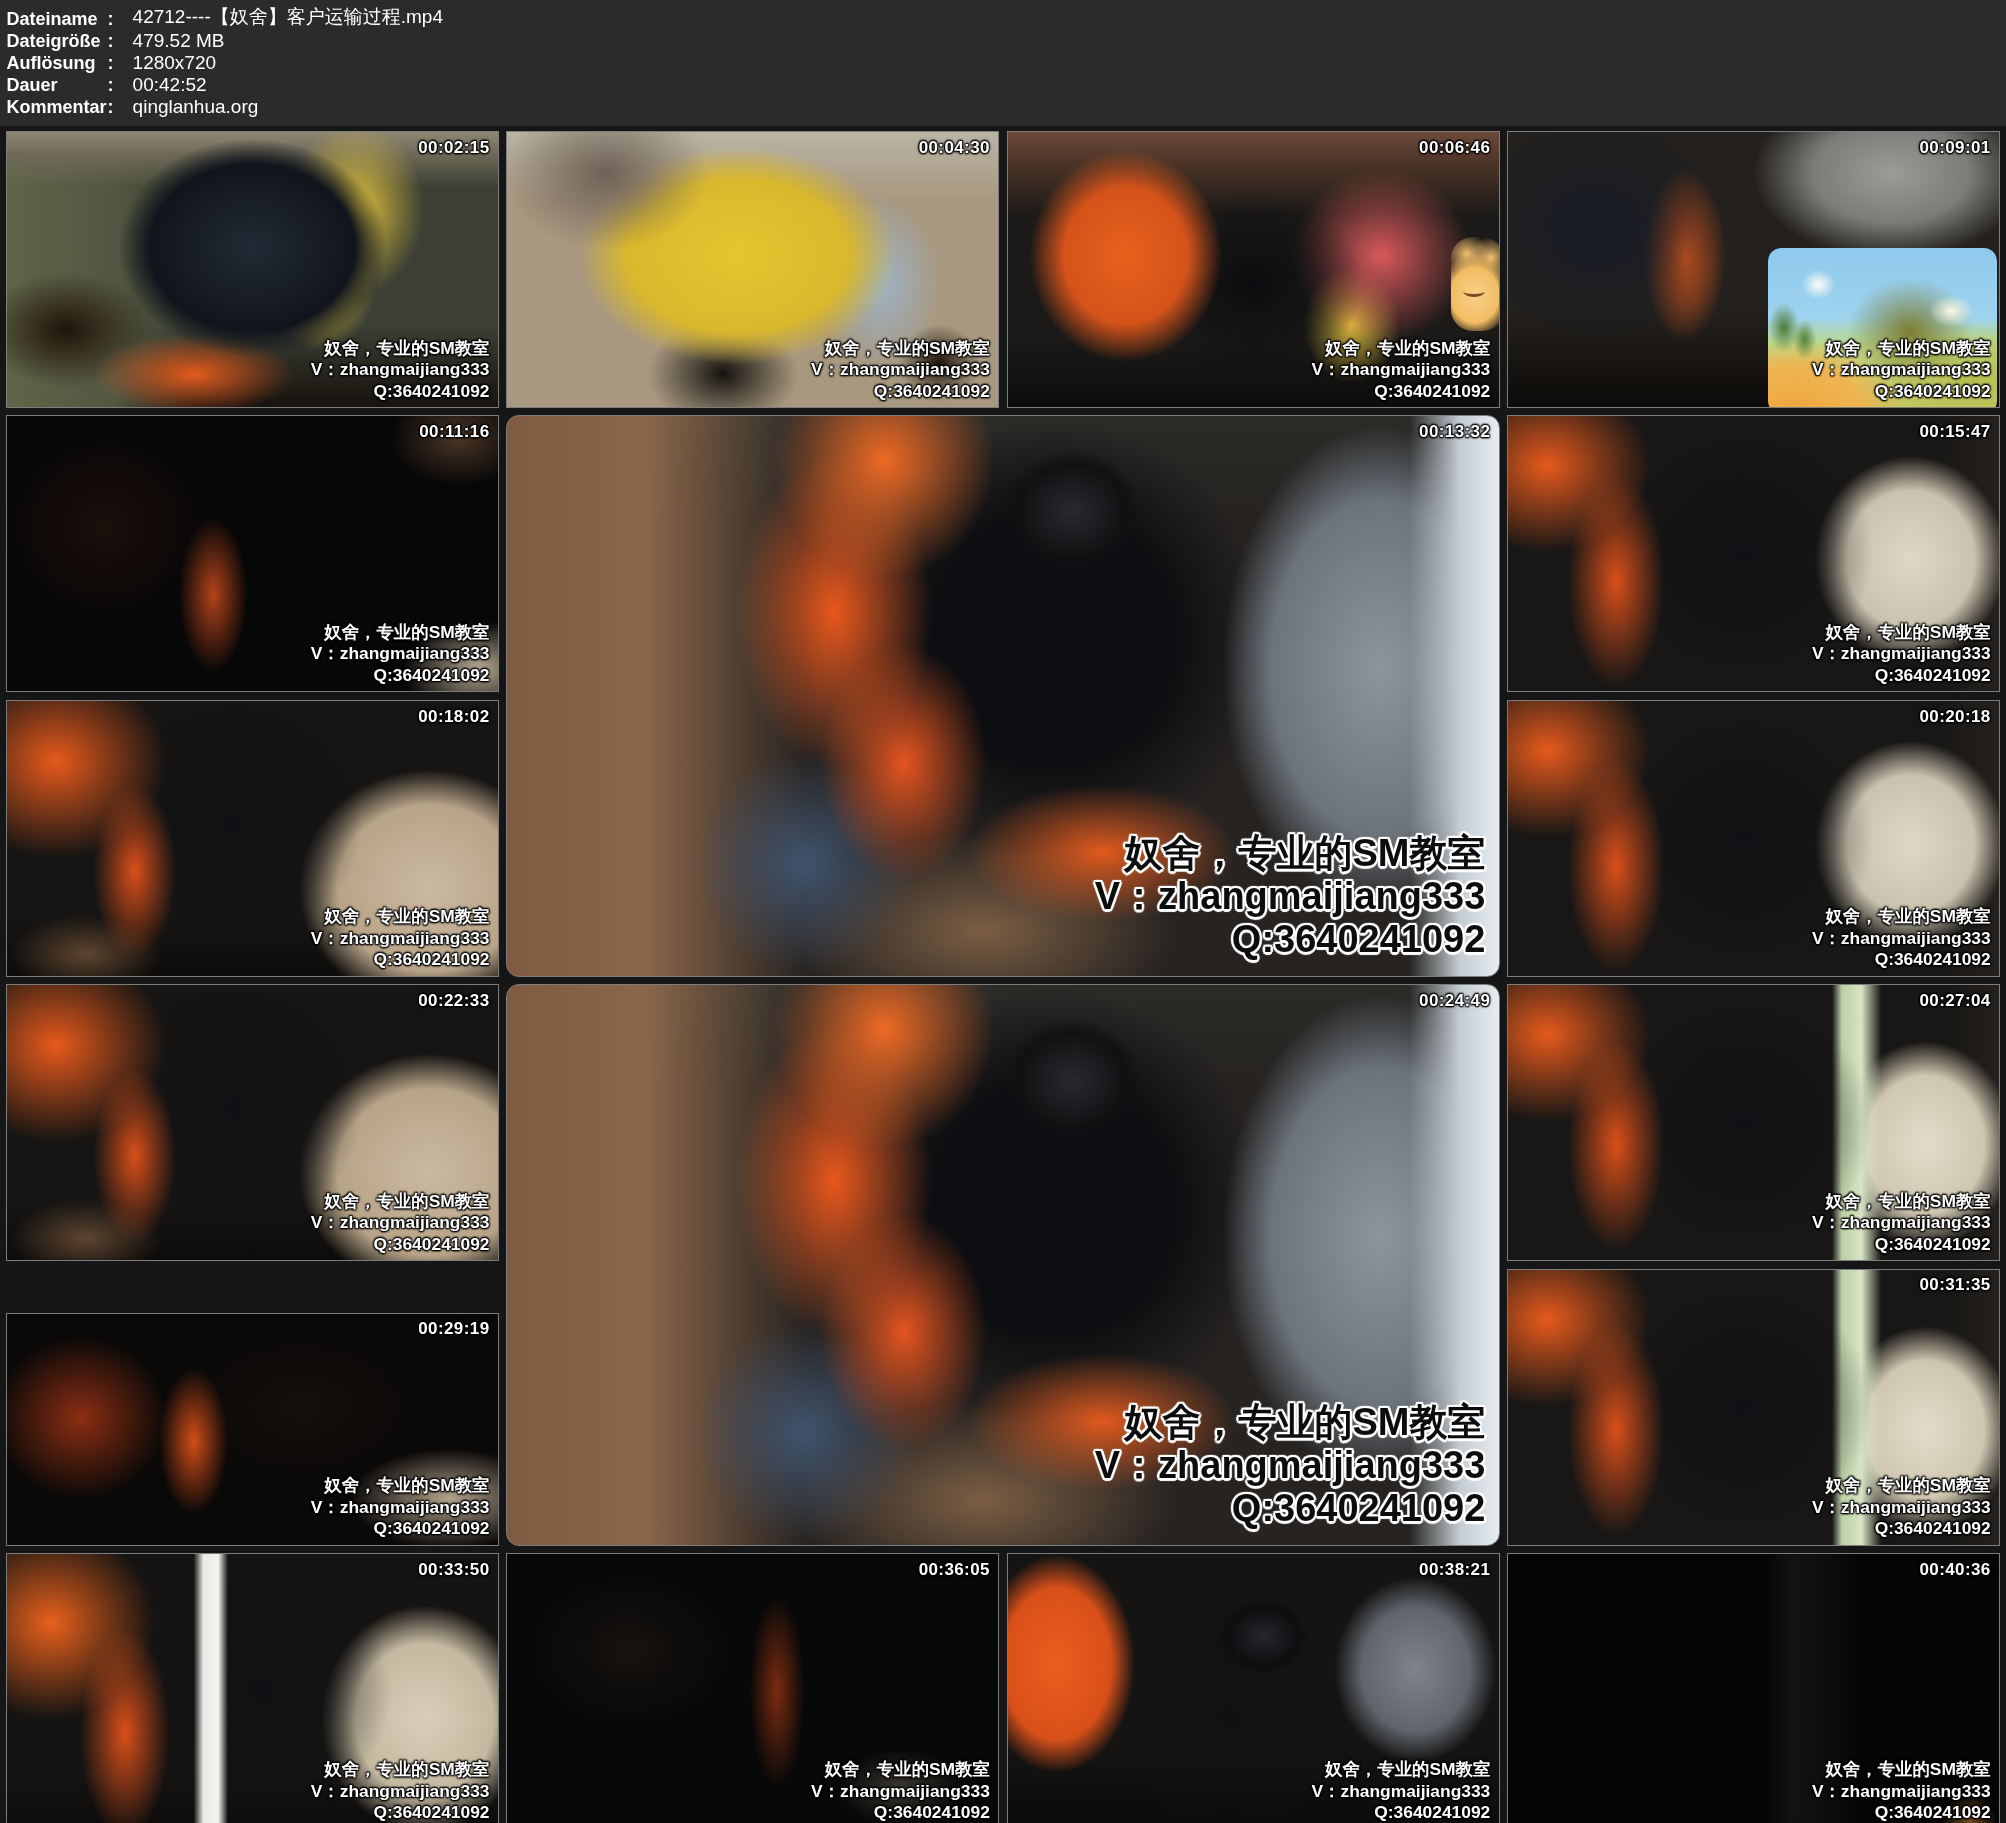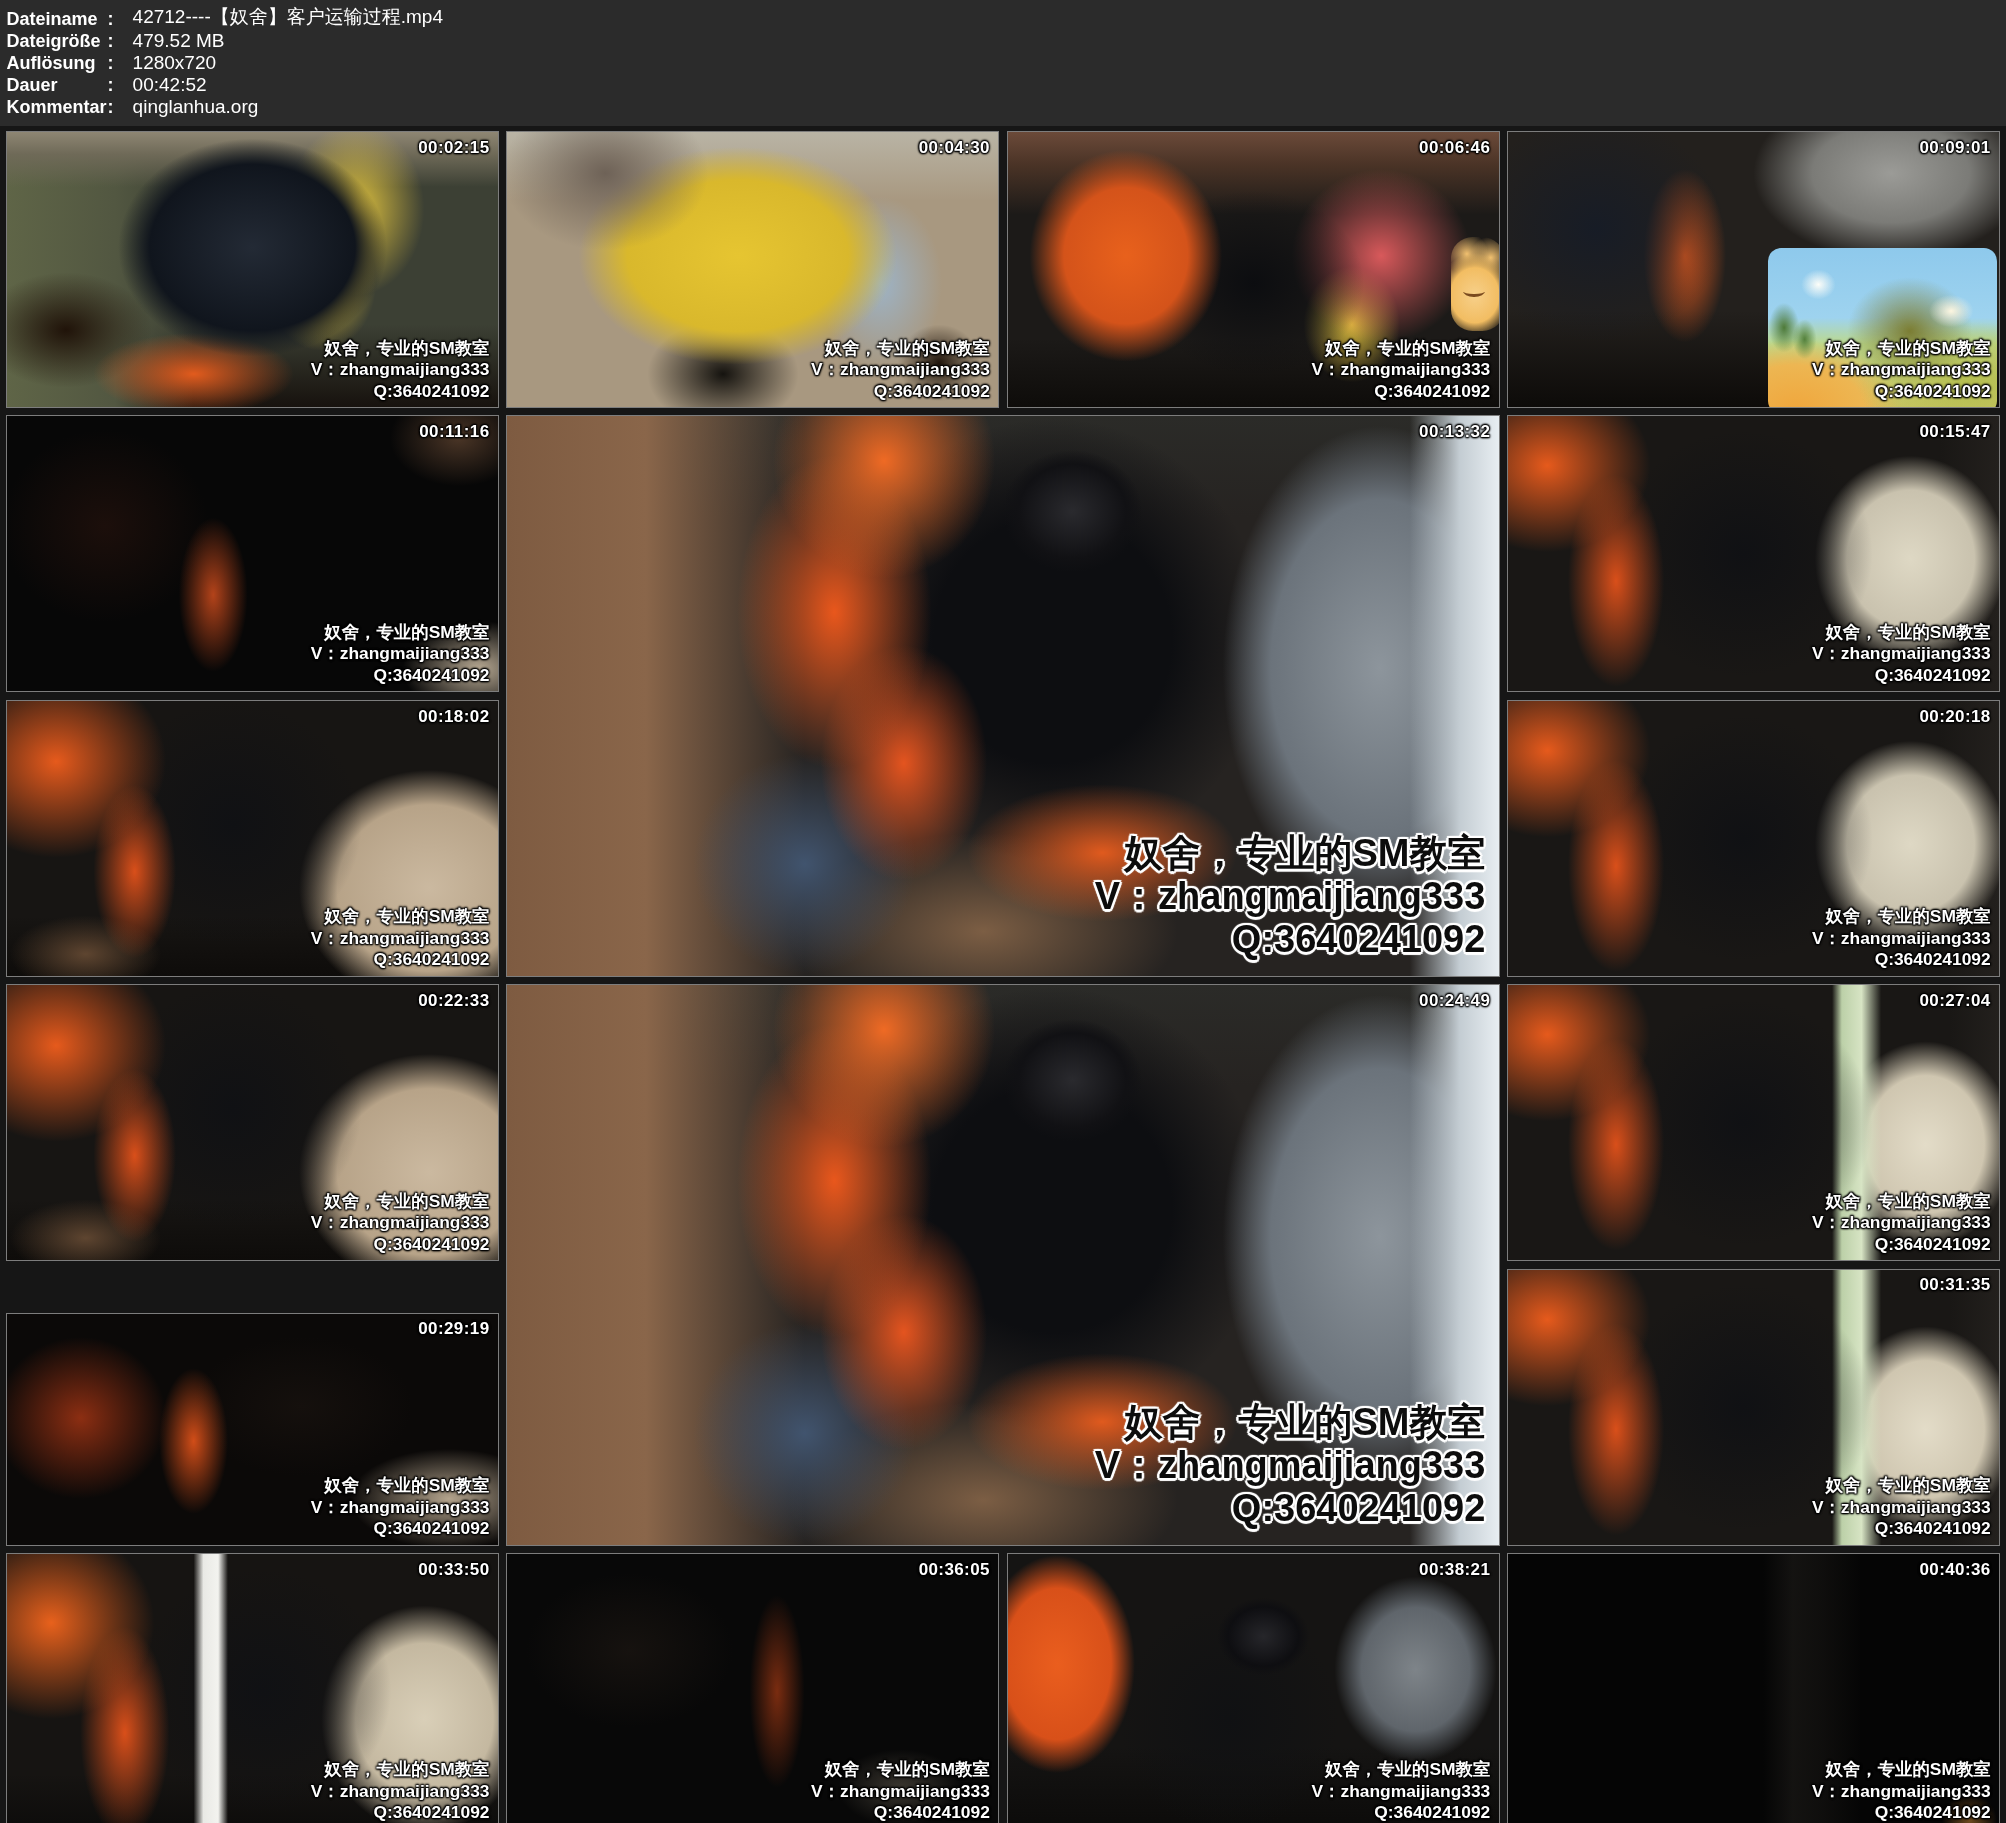--- a/index.html
+++ b/index.html
@@ -71,21 +71,21 @@
     radial-gradient(22% 60% at 88% 45%, #8d959c 0%, #6b737b 50%, rgba(107,115,123,0) 72%),
     radial-gradient(9% 14% at 57% 17%, #2a2a2e 0%, #111114 60%, rgba(17,17,20,0) 78%),
     radial-gradient(16% 30% at 38% 8%, #ef6a24 0%, rgba(239,106,36,0) 70%),
     radial-gradient(14% 40% at 33% 35%, #e9571c 0%, rgba(233,87,28,0) 70%),
     radial-gradient(12% 30% at 40% 62%, #e4541f 0%, rgba(228,84,31,0) 70%),
     radial-gradient(20% 18% at 60% 78%, #e05a1e 0%, rgba(224,90,30,0) 68%),
     radial-gradient(30% 55% at 55% 40%, #0d0e11 0%, #0d0e11 40%, rgba(13,14,17,0) 72%),
     radial-gradient(16% 28% at 30% 80%, #41546e 0%, rgba(65,84,110,0) 70%),
     linear-gradient(90deg, #7e5b41 0%, #8a664a 14%, rgba(138,102,74,0) 30%),
     radial-gradient(28% 25% at 48% 92%, #7c5e44 0%, rgba(124,94,68,0) 70%),
-    linear-gradient(180deg, #2b2b28 0%, rgba(43,43,40,0) 18%), #262321; }
+    linear-gradient(180deg, #2b2b28 0%, rgba(43,43,40,0) 18%), #262321; border-radius: 13px; }
   .sa { background:
     radial-gradient(30% 45% at 8% 18%, #e65a1c 0%, rgba(230,90,28,0) 70%),
     radial-gradient(14% 55% at 22% 60%, #d94f1a 0%, rgba(217,79,26,0) 70%),
     radial-gradient(35% 60% at 48% 50%, #101114 0%, rgba(16,17,20,0) 75%),
     radial-gradient(26% 50% at 82% 52%, #ded8c4 0%, #c9c2ae 50%, rgba(201,194,174,0) 75%),
     linear-gradient(270deg, #23201d 0%, rgba(35,32,29,0) 12%), #191715; }
   .sa-tan { background:
     radial-gradient(32% 50% at 10% 22%, #e65a1c 0%, rgba(230,90,28,0) 70%),
     radial-gradient(12% 45% at 26% 62%, #d94f1a 0%, rgba(217,79,26,0) 70%),
     radial-gradient(35% 60% at 46% 45%, #101114 0%, rgba(16,17,20,0) 75%),

